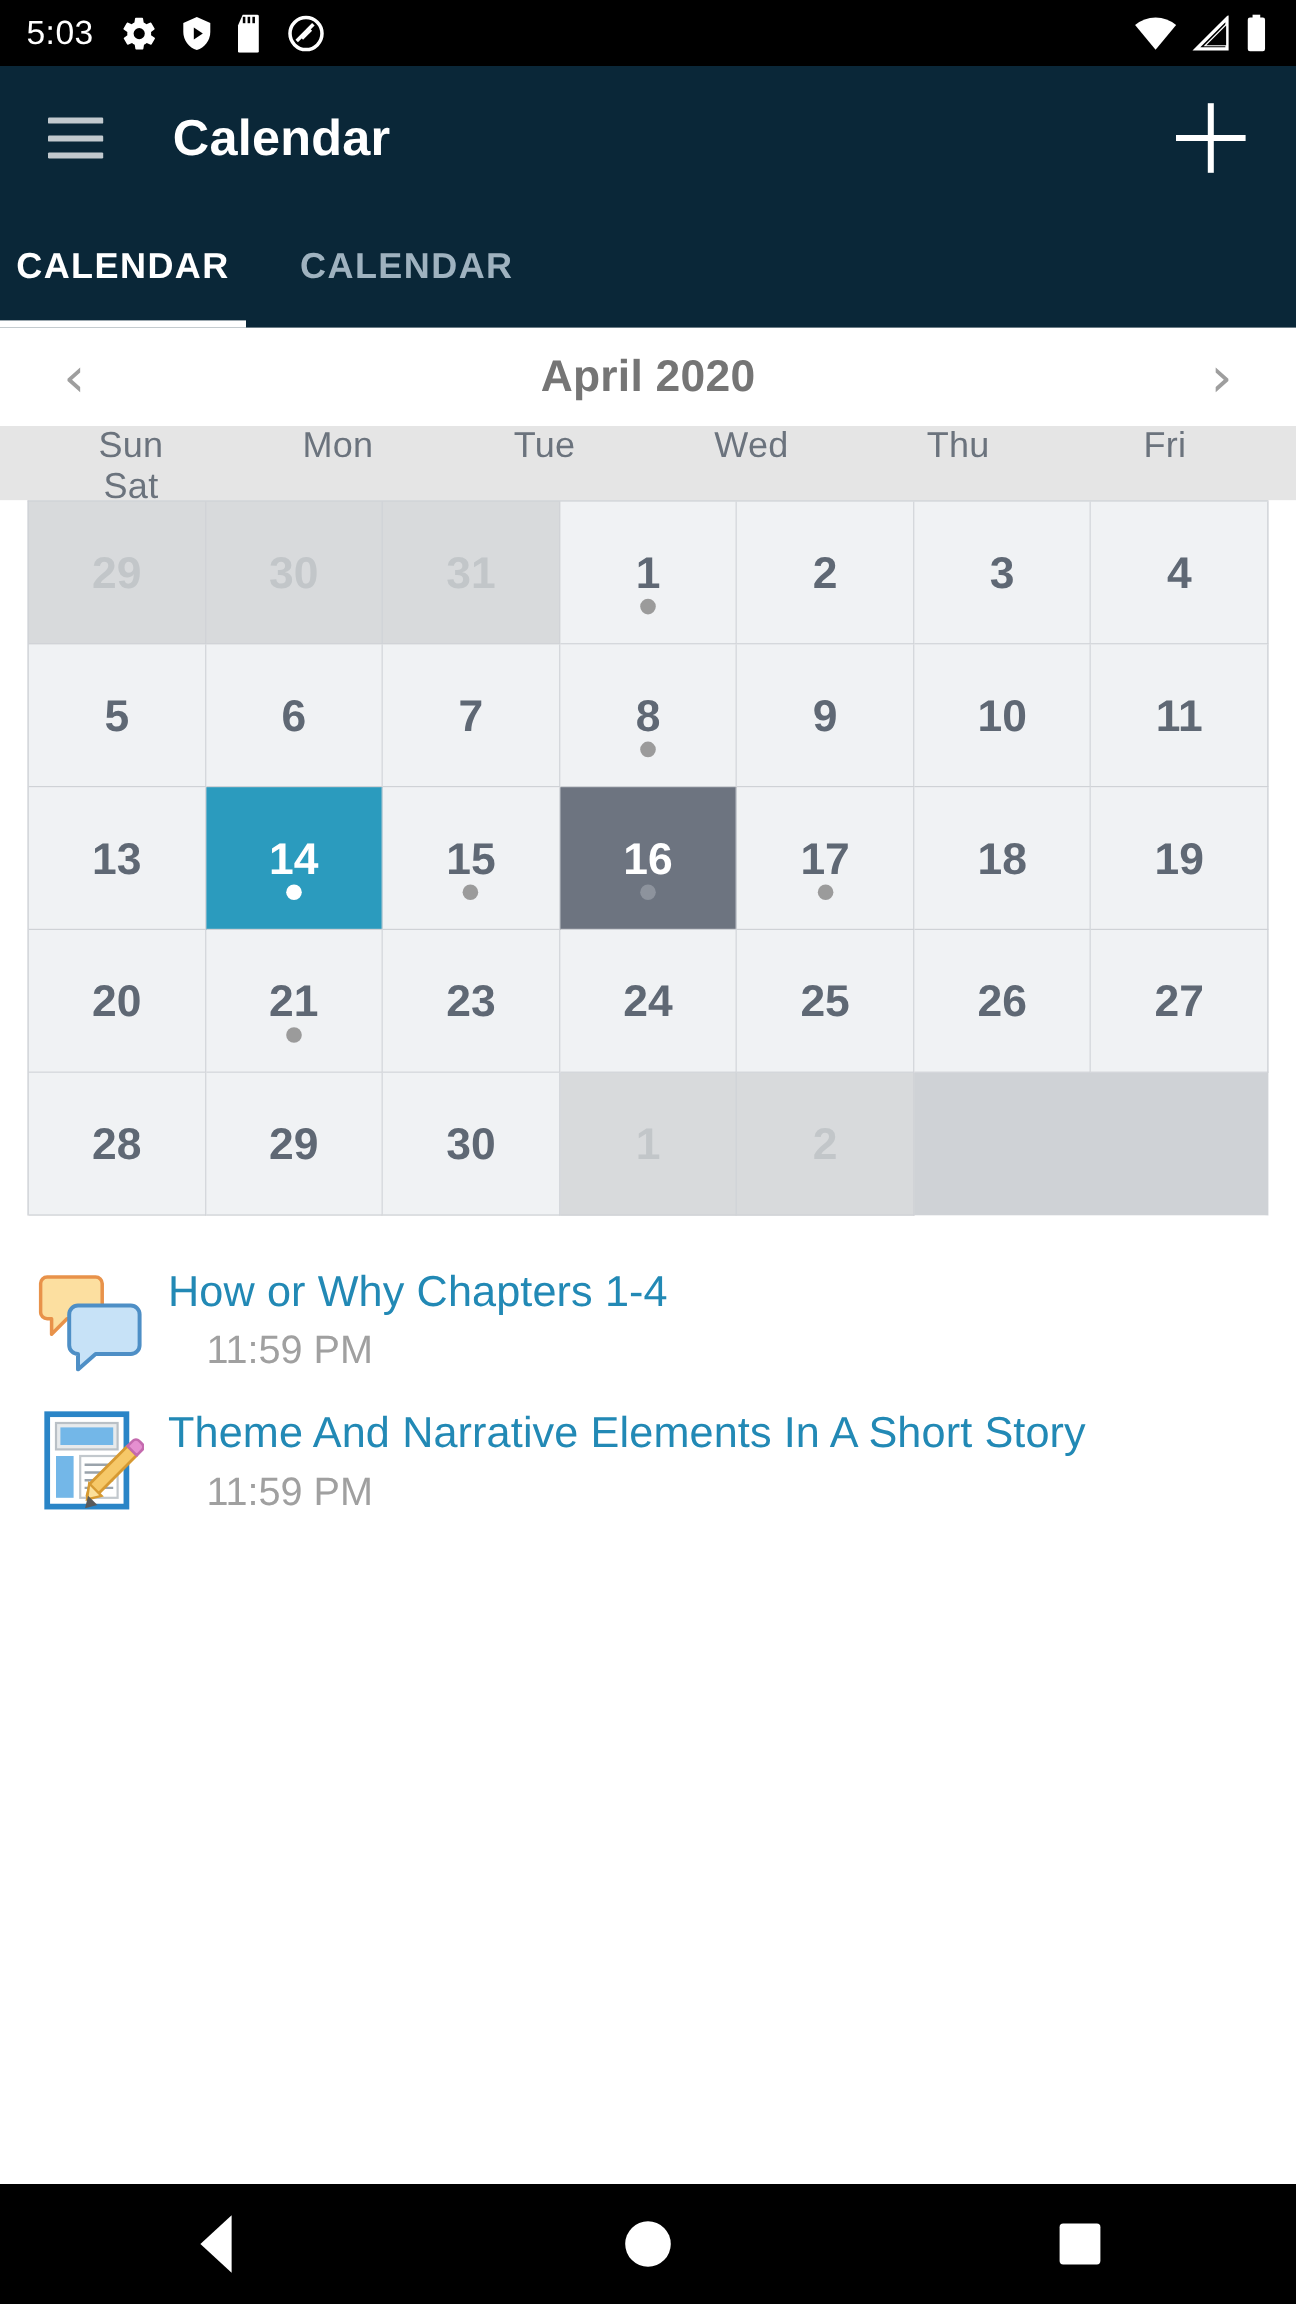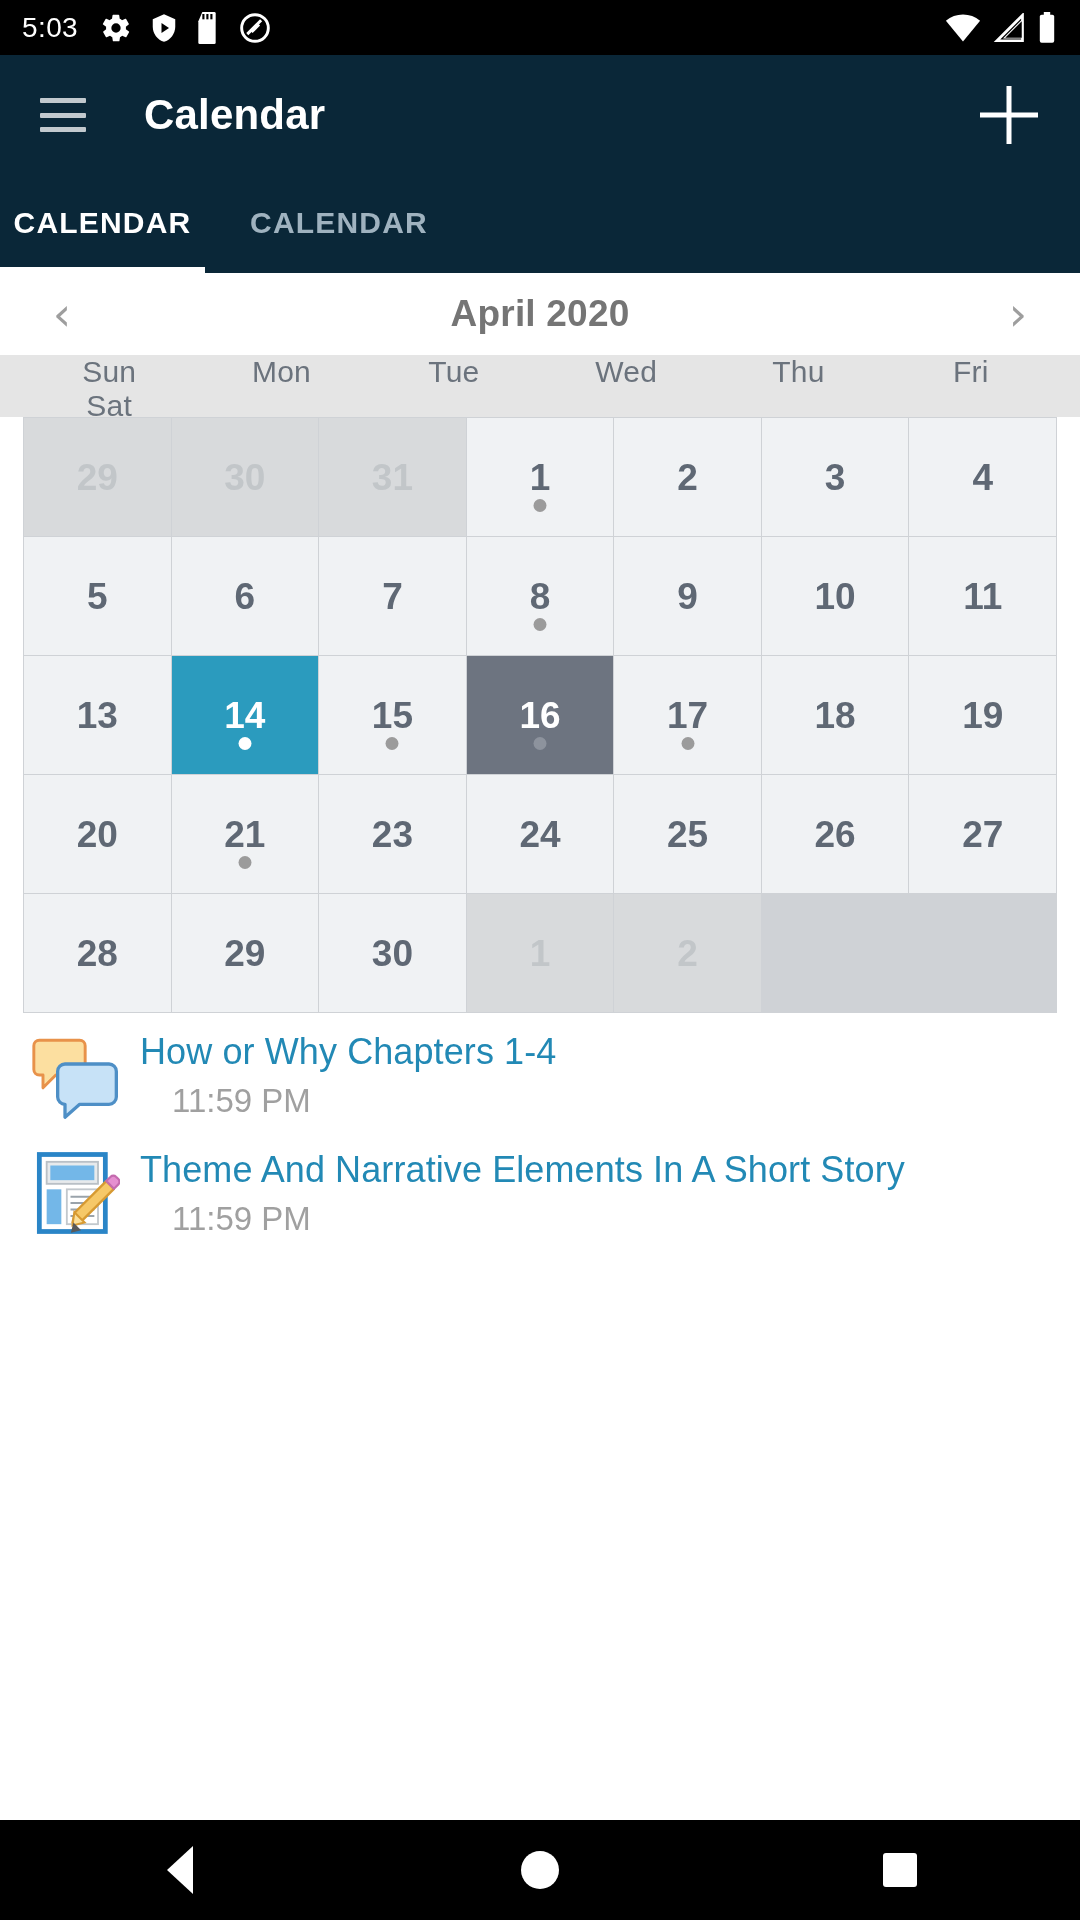--- a/index.html
+++ b/index.html
@@ -243,21 +243,21 @@
     left: 50%;
     transform: translateX(-50%);
   }
   .cell.selected .dot { background: #ffffff; }
   .cell.today .dot { background: #8d939d; }
 
   
   .events {
     flex: 1 1 auto;
     background: #ffffff;
-    padding-top: 2px;
+    padding-top: 26px;
     overflow: hidden;
     border-radius: 26px;
   }
   .event-row {
     display: flex;
     align-items: flex-start;
     padding: 10px 34px 10px 30px;
     min-height: 118px;
     cursor: pointer;
     box-sizing: border-box;

